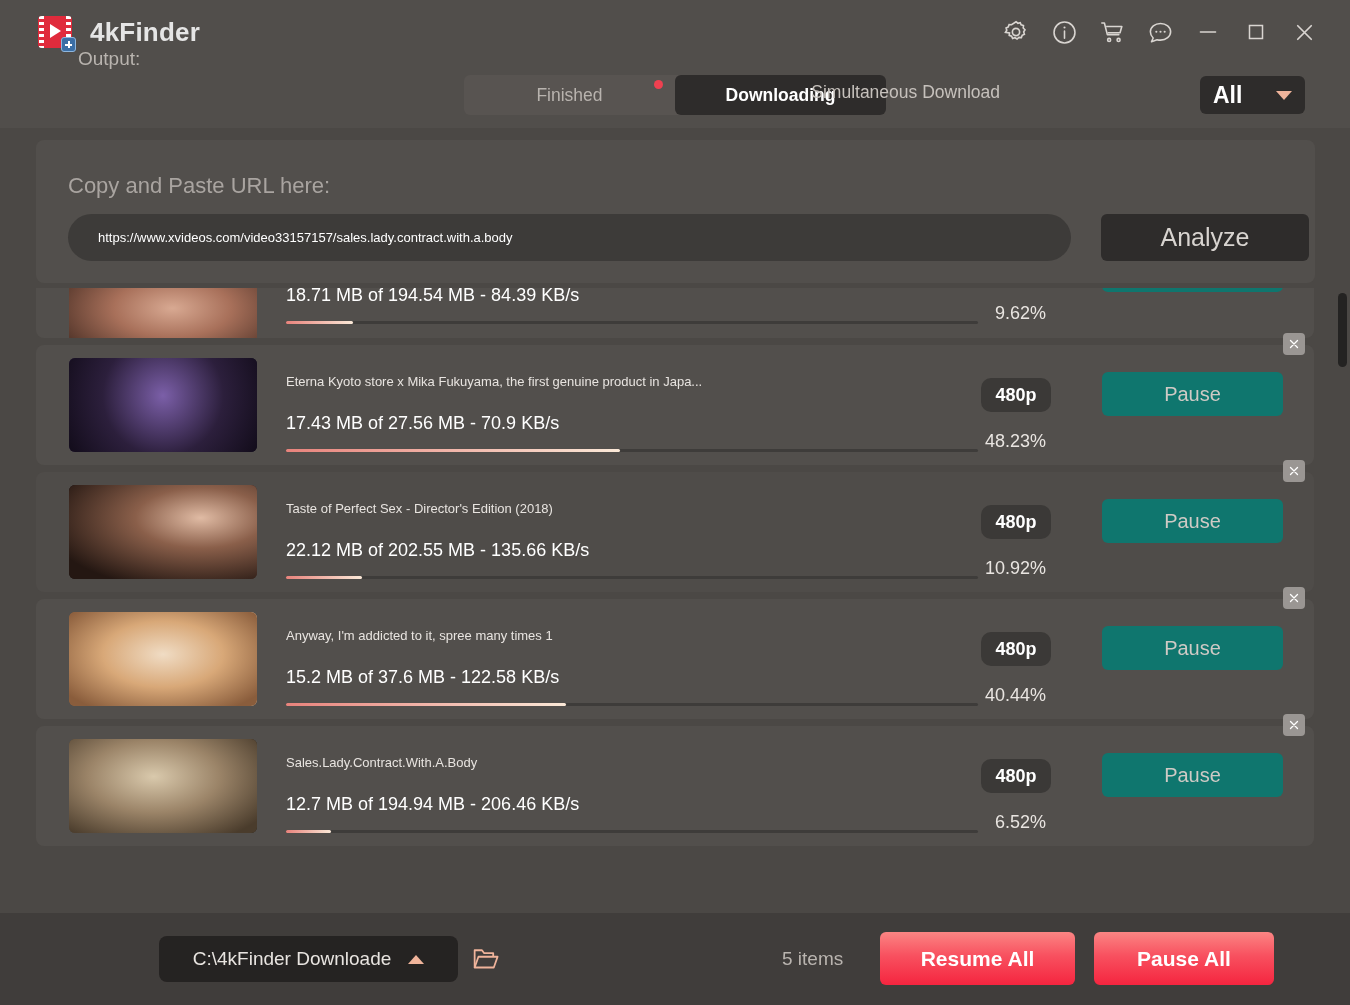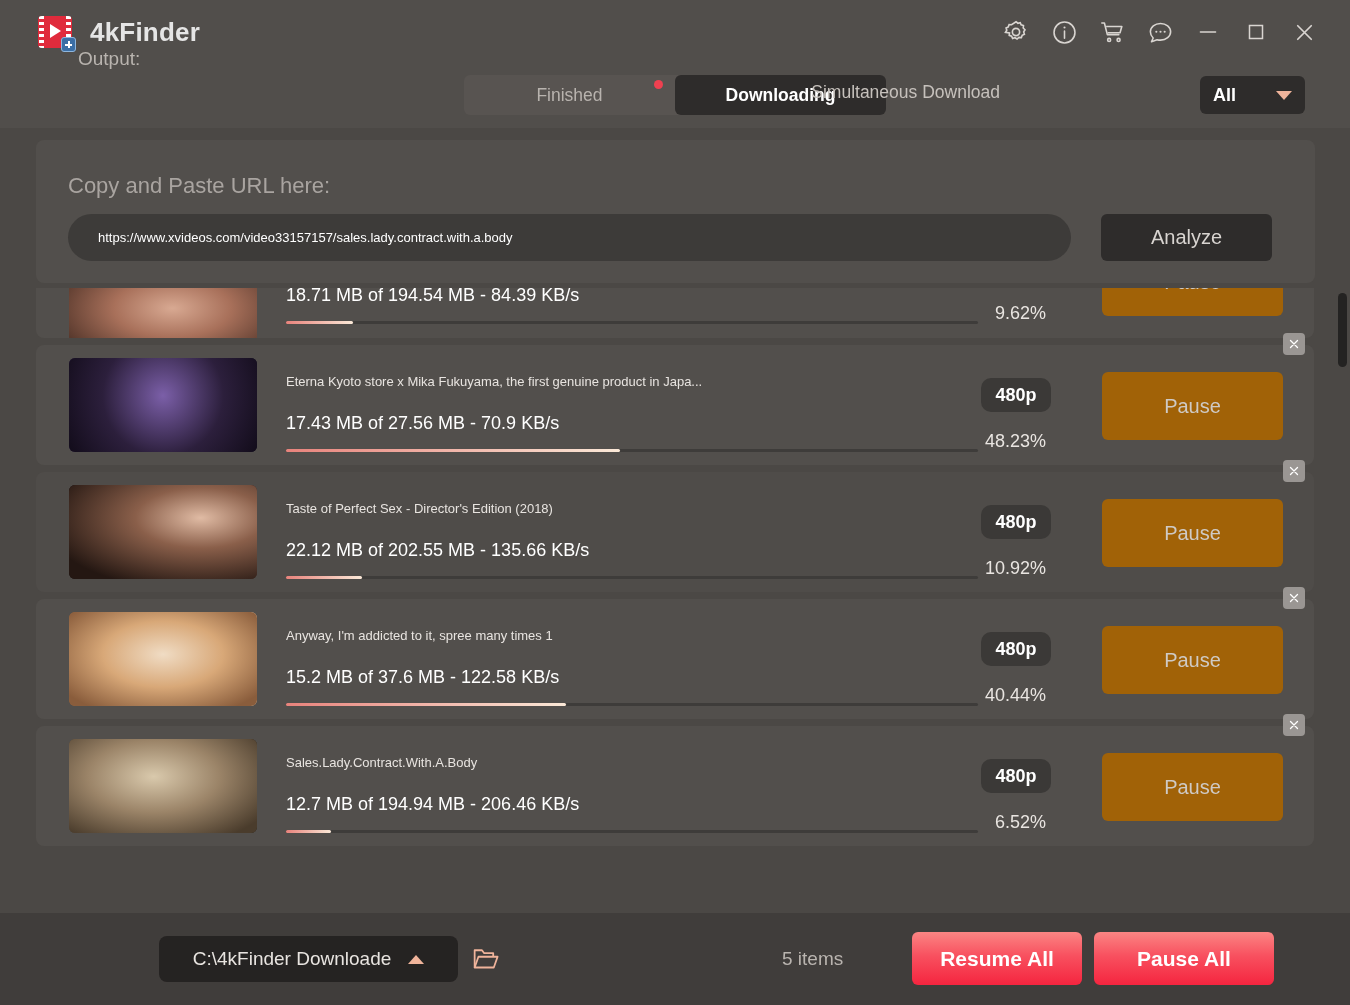--- a/index.html
+++ b/index.html
@@ -90,21 +90,21 @@
   .sim-label {
     position: absolute; right: 350px; top: 82px;
     font-size: 17.5px; color: #c6c1bc;
   }
   .sim-select {
     position: absolute; right: 45px; top: 76px;
     width: 105px; height: 38px; border-radius: 6px;
     background: #2e2c2b; display: flex; align-items: center;
     padding: 0 13px; cursor: pointer;
   }
-  .sim-select .val { color: #ffffff; font-size: 18px; font-weight: bold; }
+  .sim-select .val { color: #ffffff; font-size: 23px; font-weight: bold; }
   .caret-down {
     margin-left: auto;
     width: 0; height: 0;
     border-left: 8px solid transparent;
     border-right: 8px solid transparent;
     border-top: 9px solid #f0b49b;
   }
 
   
   .panel {
@@ -126,22 +126,22 @@
   .url-input {
     position: absolute; left: 32px; top: 74px;
     width: 1003px; height: 47px; border-radius: 24px;
     background: #3d3b39; border: none; outline: none;
     color: #ffffff; font-size: 13px;
     font-family: "Liberation Sans", sans-serif;
     padding: 0 30px;
   }
   .analyze-btn {
     position: absolute; left: 1065px; top: 74px;
-    width: 171px; height: 47px; border-radius: 6px;
-    background: #2e2c2b; color: #d8d4d0; font-size: 20px;
+    width: 208px; height: 47px; border-radius: 6px;
+    background: #2e2c2b; color: #d8d4d0; font-size: 25px;
     border: none; cursor: pointer;
     font-family: "Liberation Sans", sans-serif;
   }
 
   
   .list {
     position: absolute; left: 0; top: 160px;
     width: 1350px; height: 625px; overflow: hidden;
   }
   .row {
@@ -182,22 +182,22 @@
   }
   .qual {
     position: absolute; right: 263px; top: 33px;
     min-width: 70px; height: 34px; border-radius: 10px;
     background: #3b3937; color: #ffffff; font-size: 18px; font-weight: bold;
     display: flex; align-items: center; justify-content: center;
     padding: 0 10px;
   }
   .pause-btn {
     position: absolute; right: 31px; top: 27px;
-    width: 181px; height: 68px; border-radius: 6px;
-    background: #a16207; color: #cfcac5; font-size: 20px;
+    width: 181px; height: 44px; border-radius: 6px;
+    background: #0f766e; color: #cfcac5; font-size: 20px;
     border: none; cursor: pointer;
     font-family: "Liberation Sans", sans-serif;
   }
   .close-x {
     position: absolute; right: 9px; top: -12px;
     width: 22px; height: 22px; border-radius: 4px;
     background: #9a9693; cursor: pointer;
     display: flex; align-items: center; justify-content: center;
   }
 
@@ -241,21 +241,21 @@
     position: absolute; left: 782px; top: 948px;
     font-size: 19px; color: #b9b4af;
   }
   .big-btn {
     position: absolute; top: 932px; height: 53px; border-radius: 6px;
     border: none; cursor: pointer; color: #ffffff;
     font-size: 21px; font-weight: bold;
     font-family: "Liberation Sans", sans-serif;
     background: linear-gradient(to bottom, #fb8583 0%, #f8505f 45%, #f5253f 100%);
   }
-  #resume-all { left: 912px; width: 170px; }
+  #resume-all { left: 880px; width: 195px; }
   #pause-all  { left: 1094px; width: 180px; }
 </style>
 </head>
 <body>
 
 <div class="titlebar">
   <div class="brand">
     <div class="logo-wrap">
       <div class="logo">
         <div class="logo-play"></div>

